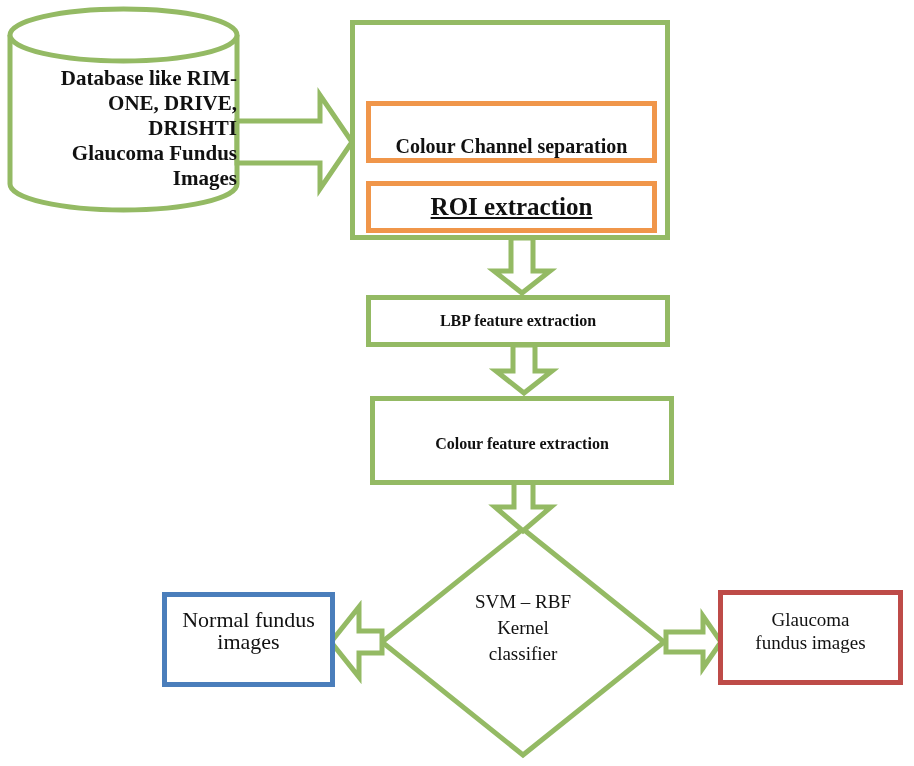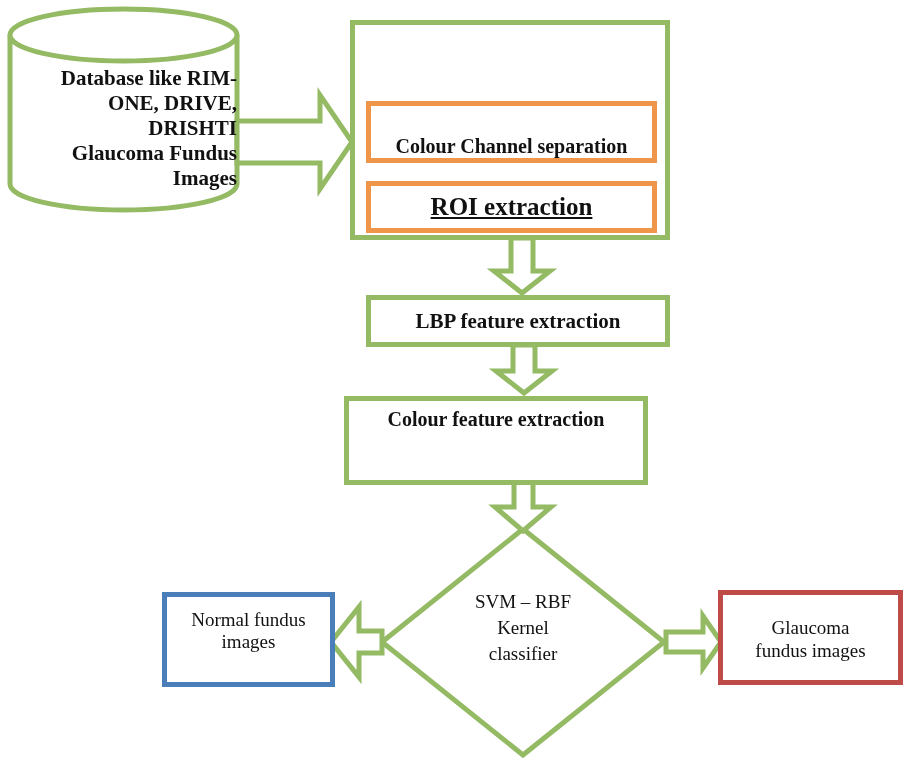--- a/index.html
+++ b/index.html
@@ -52,28 +52,28 @@
   .pre  { white-space: pre-line; }
 
   .preprocessing-box { left: 350px; top: 20px; width: 320px; height: 220px; display: block; }
   .preprocessing-title {
     position: absolute; left: 0; top: 10px; width: 100%;
     text-align: center; font-size: 20px; font-weight: bold;
   }
   .step-colour { position: absolute; left: 11px; top: 76px;  width: 291px; height: 62px; font-size: 20px; align-items: flex-end; }
   .step-roi    { position: absolute; left: 11px; top: 156px; width: 291px; height: 52px; font-size: 25px; text-decoration: underline; }
 
-  .lbp-box    { left: 366px; top: 295px; width: 304px; height: 52px; font-size: 21px; }
-  .colour-box { left: 344px; top: 396px; width: 304px; height: 89px; font-size: 20px;
-                align-items: flex-start; padding-top: 7px; }
+  .lbp-box    { left: 366px; top: 295px; width: 304px; height: 52px; font-size: 16px; }
+  .colour-box { left: 370px; top: 396px; width: 304px; height: 89px; font-size: 16px;
+                align-items: center; padding-top: 7px; }
 
-  .normal-box   { left: 162px; top: 592px; width: 173px; height: 95px; font-size: 19px;
+  .normal-box   { left: 162px; top: 592px; width: 173px; height: 95px; font-size: 22px;
                   align-items: flex-start; padding-top: 12px; line-height: 22px; }
   .glaucoma-box { left: 718px; top: 590px; width: 185px; height: 95px; font-size: 19px;
-                  align-items: flex-start; padding-top: 21px; line-height: 23px; }
+                  align-items: flex-start; padding-top: 13px; line-height: 23px; }
 
   .database-label {
     position: absolute; left: 10px; top: 66px; width: 227px;
     text-align: right; font-size: 21px; font-weight: bold; line-height: 25px;
   }
   .classifier-label {
     position: absolute; left: 433px; top: 589px; width: 180px;
     text-align: center; font-size: 19px; font-weight: normal; line-height: 26px;
   }
 </style>

